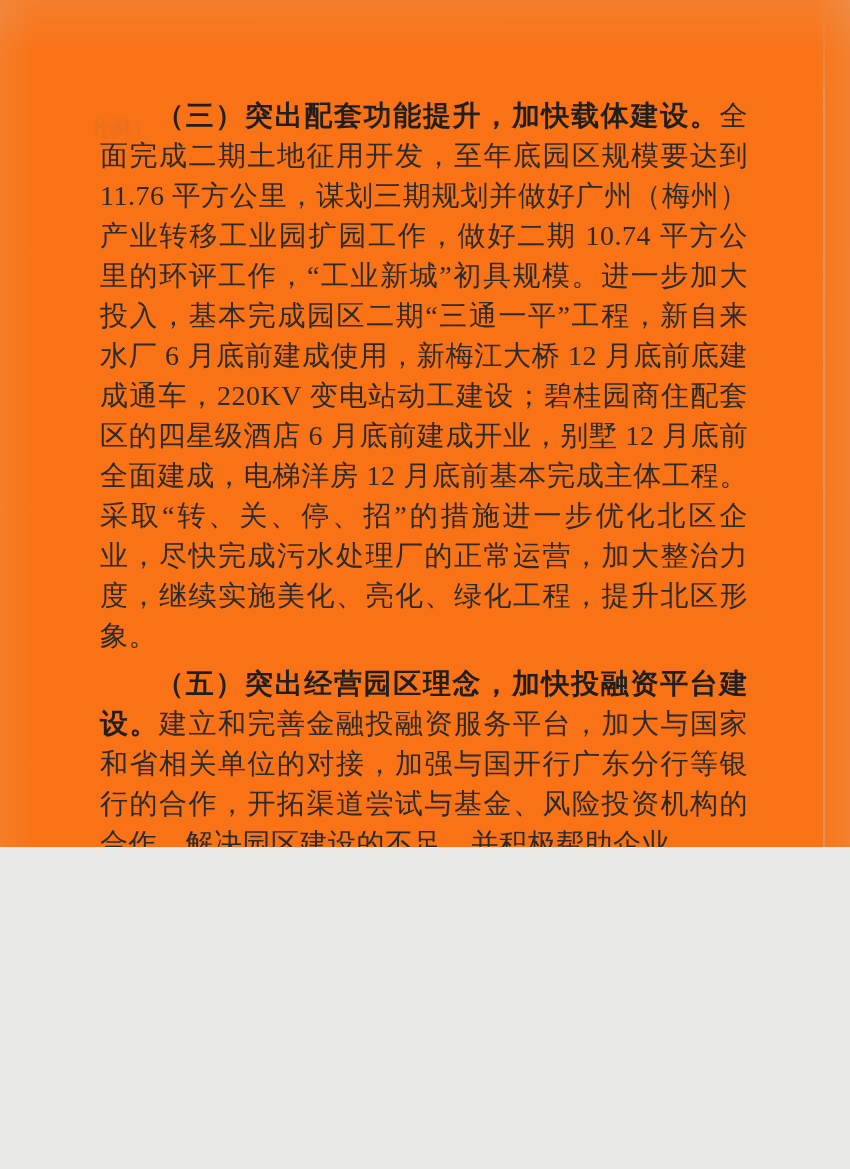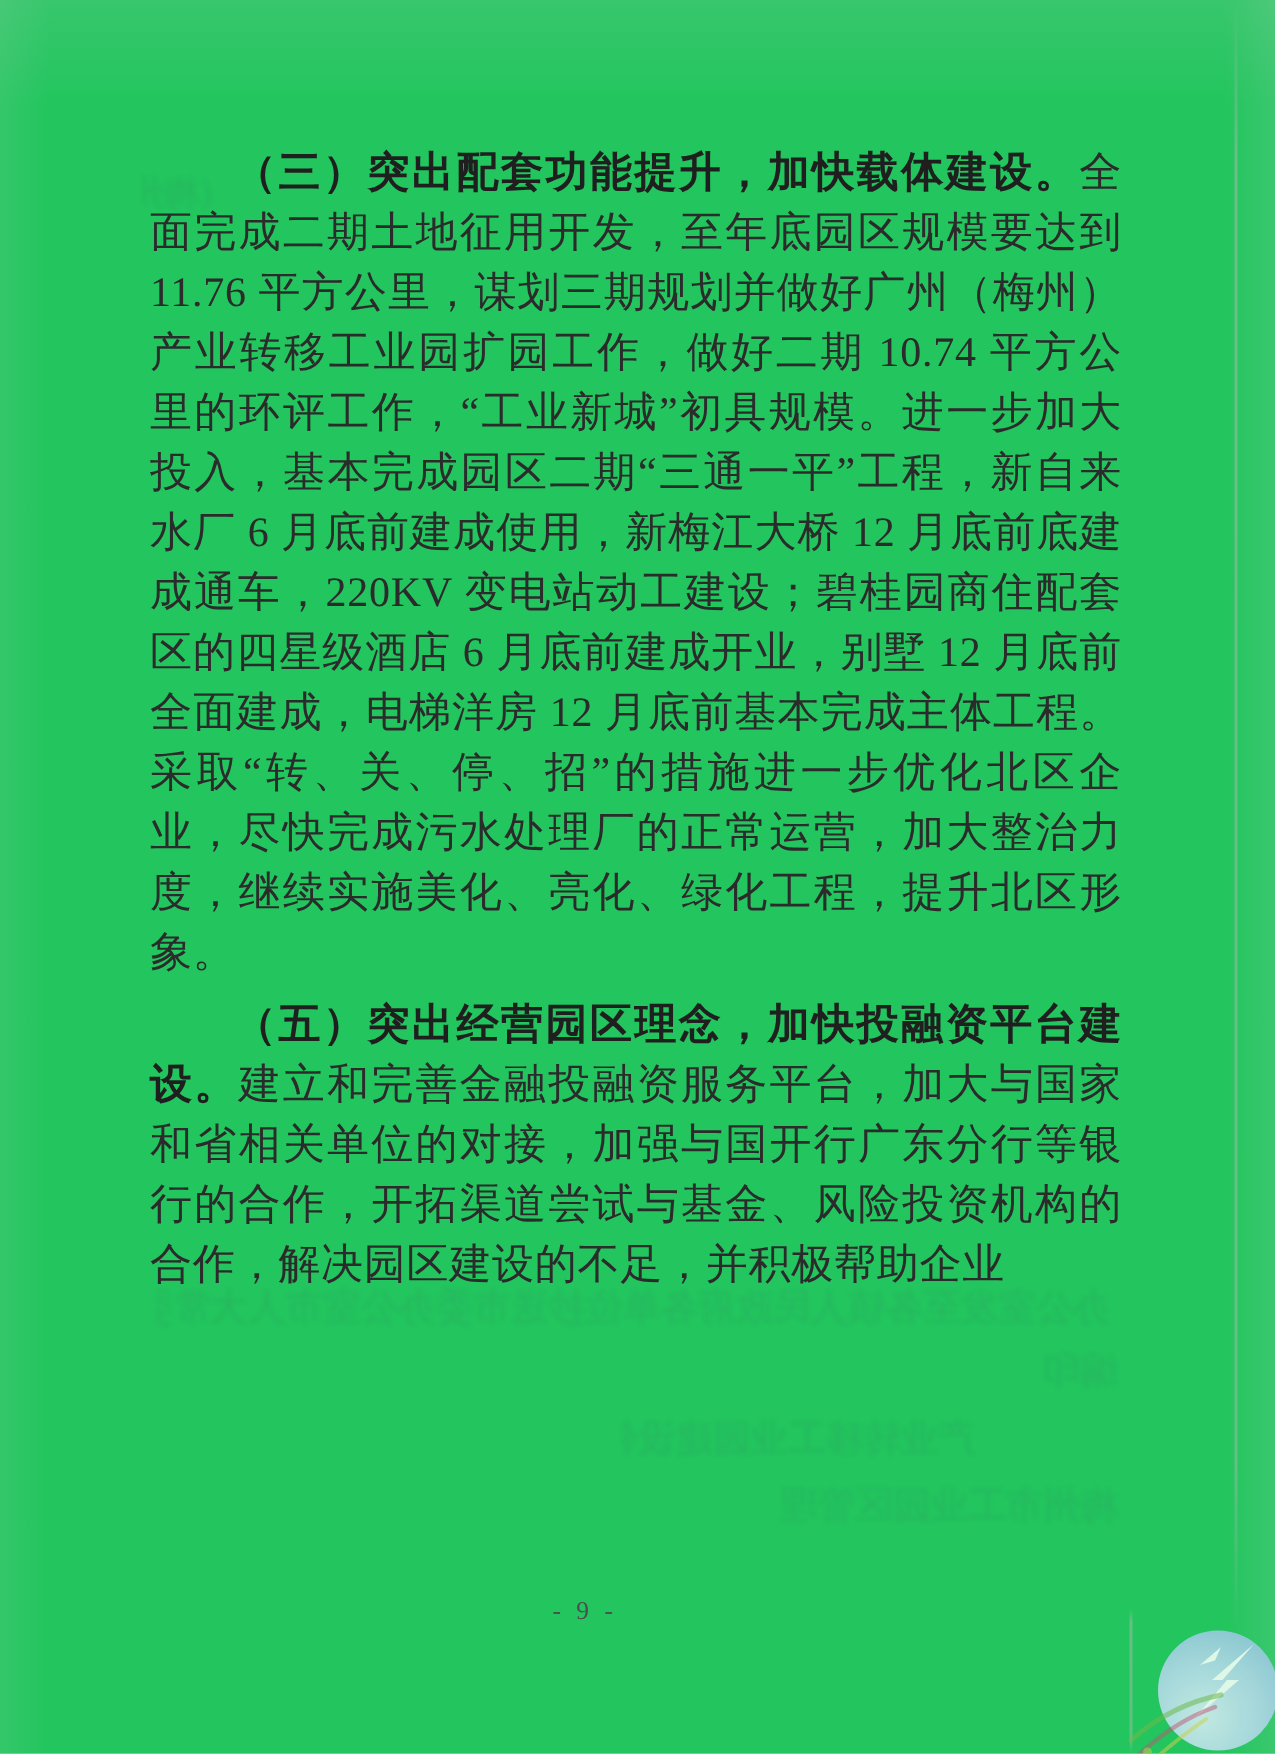--- a/index.html
+++ b/index.html
@@ -3,22 +3,22 @@
 <meta charset="utf-8">
 <style>
   html, body { margin: 0; padding: 0; }
   body {
     width: 850px; height: 1169px;
     background: #e9e9e7;
     font-family: "Liberation Serif", serif;
   }
   .page {
     position: relative;
-    width: 850px; height: 1169px;
-    background: #22c55e;
+    width: 850px; height: 847px;
+    background: #f97316;
     overflow: hidden;
   }
   
   .page::before {
     content: "";
     position: absolute; inset: 0;
     background:
       linear-gradient(180deg, rgba(210,212,210,0.12) 0%, rgba(255,255,255,0) 6%),
       linear-gradient(90deg, rgba(215,215,212,0.10) 0%, rgba(255,255,255,0) 4%, rgba(255,255,255,0) 96%, rgba(210,210,206,0.14) 100%);
     pointer-events: none;

